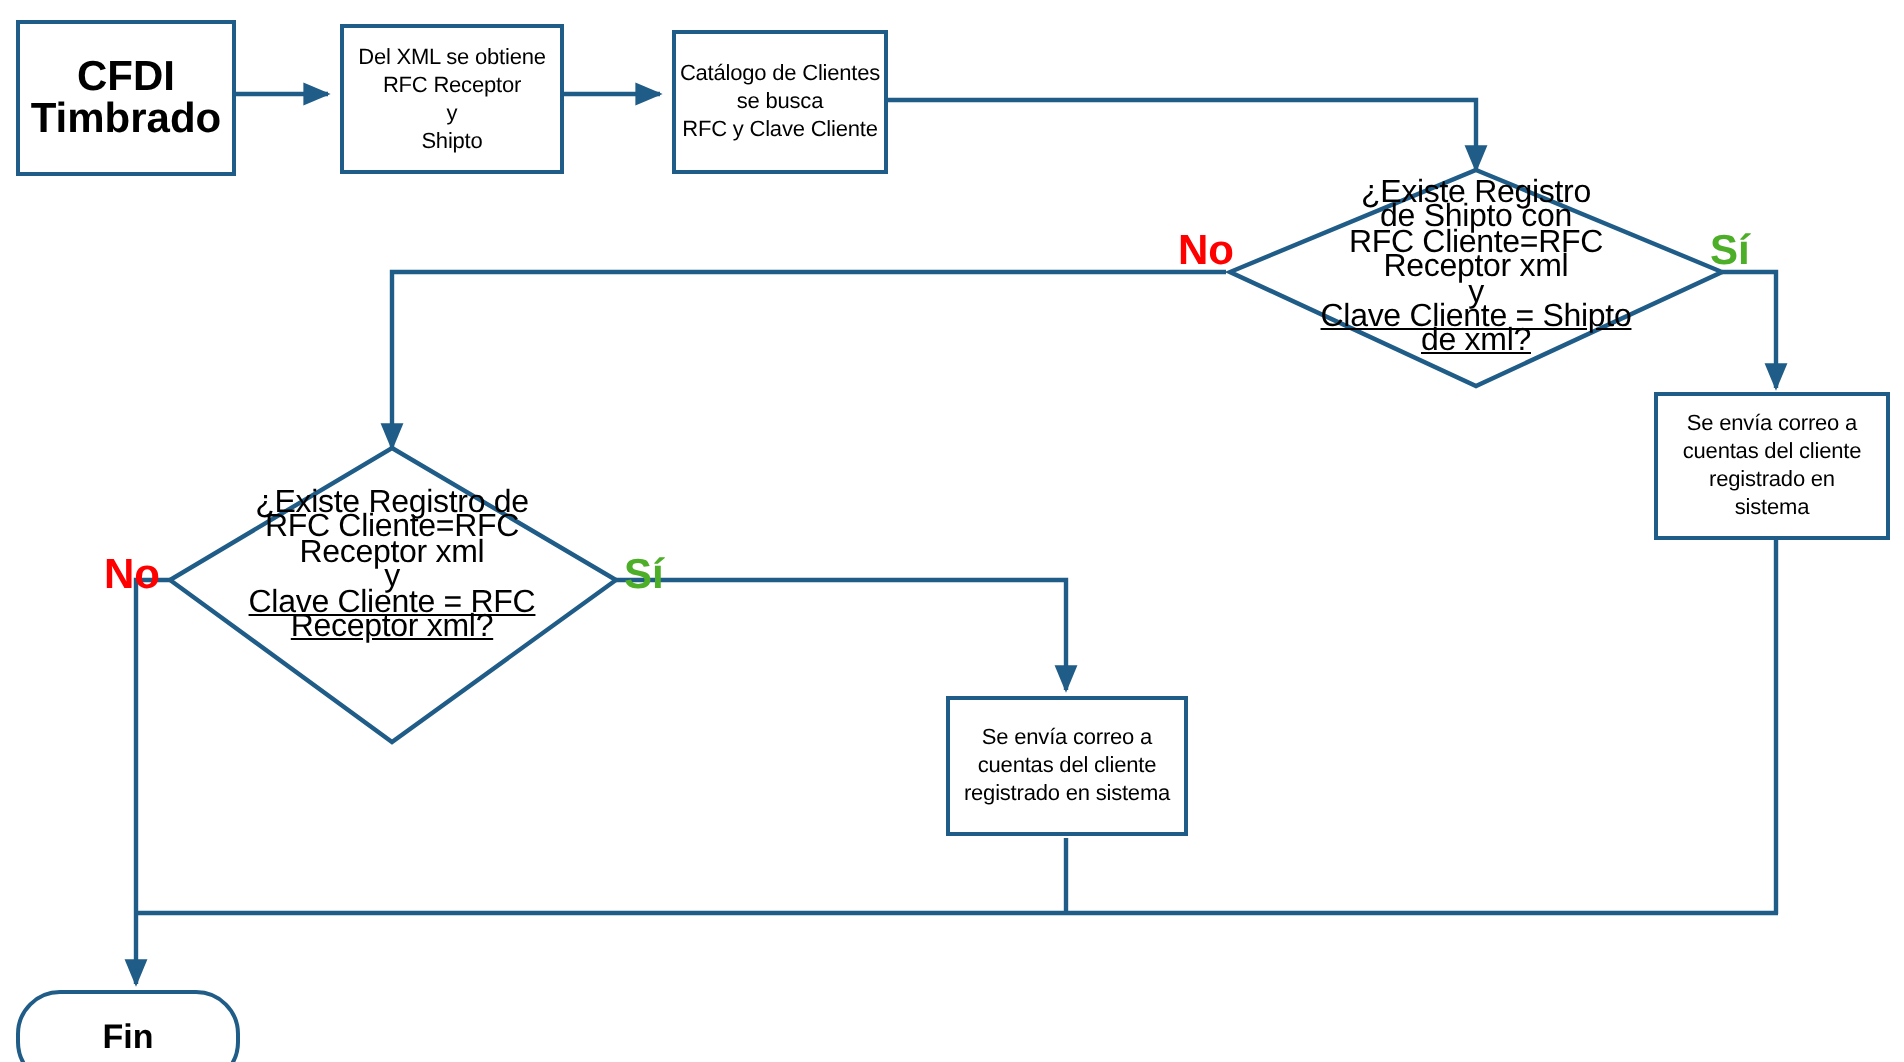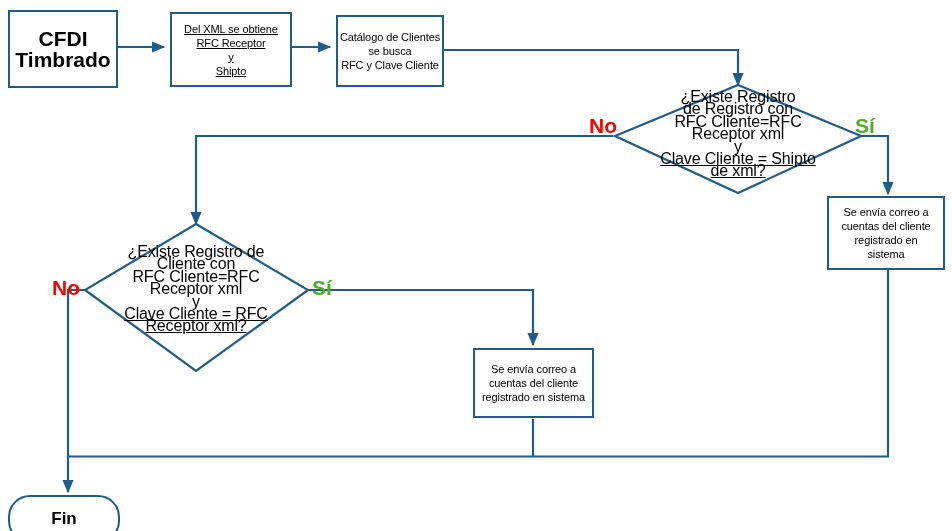--- a/index.html
+++ b/index.html
@@ -112,40 +112,40 @@
     <polygon points="738,85 861,136 738,193 615,136" fill="#ffffff" stroke="#1F5C87" stroke-width="2.2"></polygon>
 
     <polygon points="196,224 308,290 196,371 85,290" fill="#ffffff" stroke="#1F5C87" stroke-width="2.2"></polygon>
   </svg>
 
   <div class="node start" style="left:8px; top:10px; width:110px; height:78px; flex-direction:column;">
     <span>CFDI</span>
     <span>Timbrado</span>
   </div>
 
-  <div class="node proc" style="left:170px; top:12px; width:122px; height:75px;text-decoration:underline;">
+  <div class="node proc" style="left:170px; top:12px; width:112px; height:75px;">
     <div class="txt">
       <div>Del XML se obtiene</div>
       <div>RFC Receptor</div>
       <div>y</div>
       <div>Shipto</div>
     </div>
   </div>
 
   <div class="node proc" style="left:336px; top:15px; width:108px; height:72px;">
     <div class="txt">
       <div>Catálogo de Clientes</div>
       <div>se busca</div>
       <div>RFC y Clave Cliente</div>
     </div>
   </div>
 
   <div class="decision-label" style="left:648px; top:91px; width:180px;">
     <div>¿Existe  Registro</div>
-    <div>de Registro con</div>
+    <div>de Shipto con</div>
     <div>RFC Cliente=RFC</div>
     <div>Receptor xml</div>
     <div>y</div>
     <div class="u">Clave Cliente = Shipto</div>
     <div class="u">de xml?</div>
   </div>
 
   <div class="branch branch-no" style="left:589px; top:118px;">No</div>
   <div class="branch branch-si" style="left:855px; top:118px;">Sí</div>
 
@@ -153,21 +153,20 @@
     <div class="txt">
       <div>Se envía correo a</div>
       <div>cuentas del cliente</div>
       <div>registrado en</div>
       <div>sistema</div>
     </div>
   </div>
 
   <div class="decision-label" style="left:108px; top:246px; width:176px;">
     <div>¿Existe  Registro de</div>
-    <div>Cliente con</div>
     <div>RFC Cliente=RFC</div>
     <div>Receptor xml</div>
     <div>y</div>
     <div class="u">Clave Cliente = RFC</div>
     <div class="u">Receptor xml?</div>
   </div>
 
   <div class="branch branch-no" style="left:52px; top:280px;">No</div>
   <div class="branch branch-si" style="left:312px; top:280px;">Sí</div>
 

